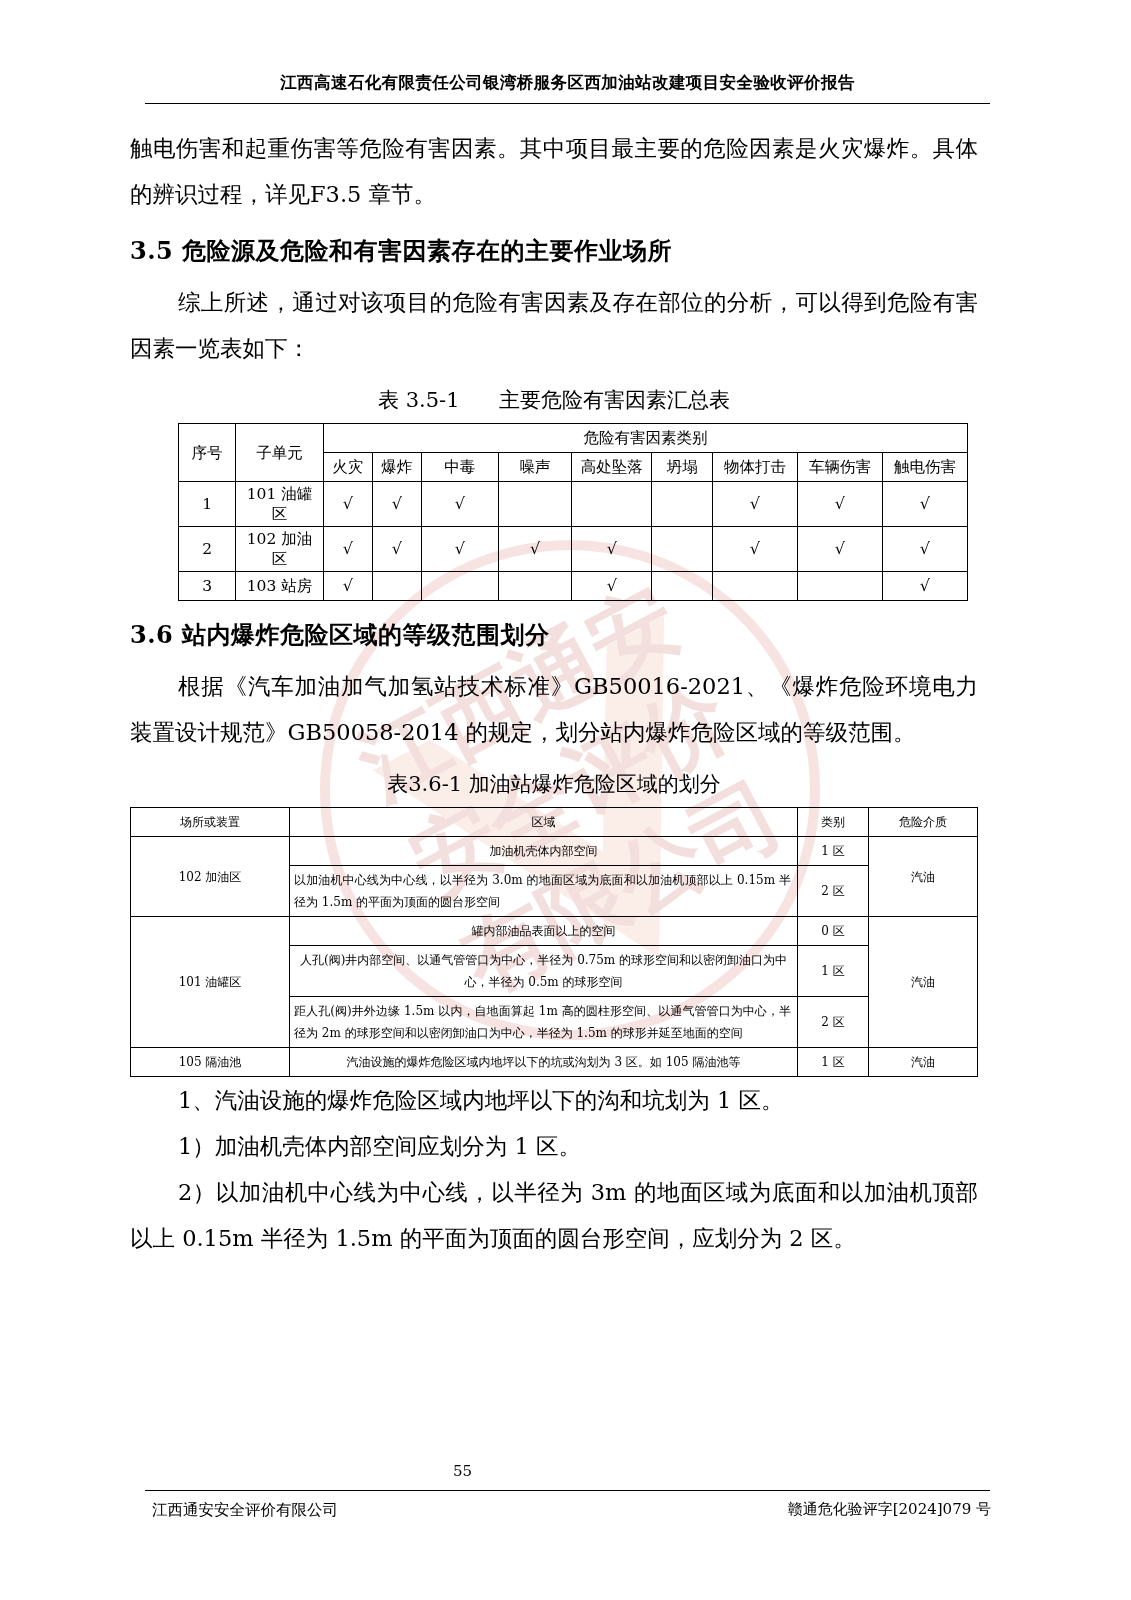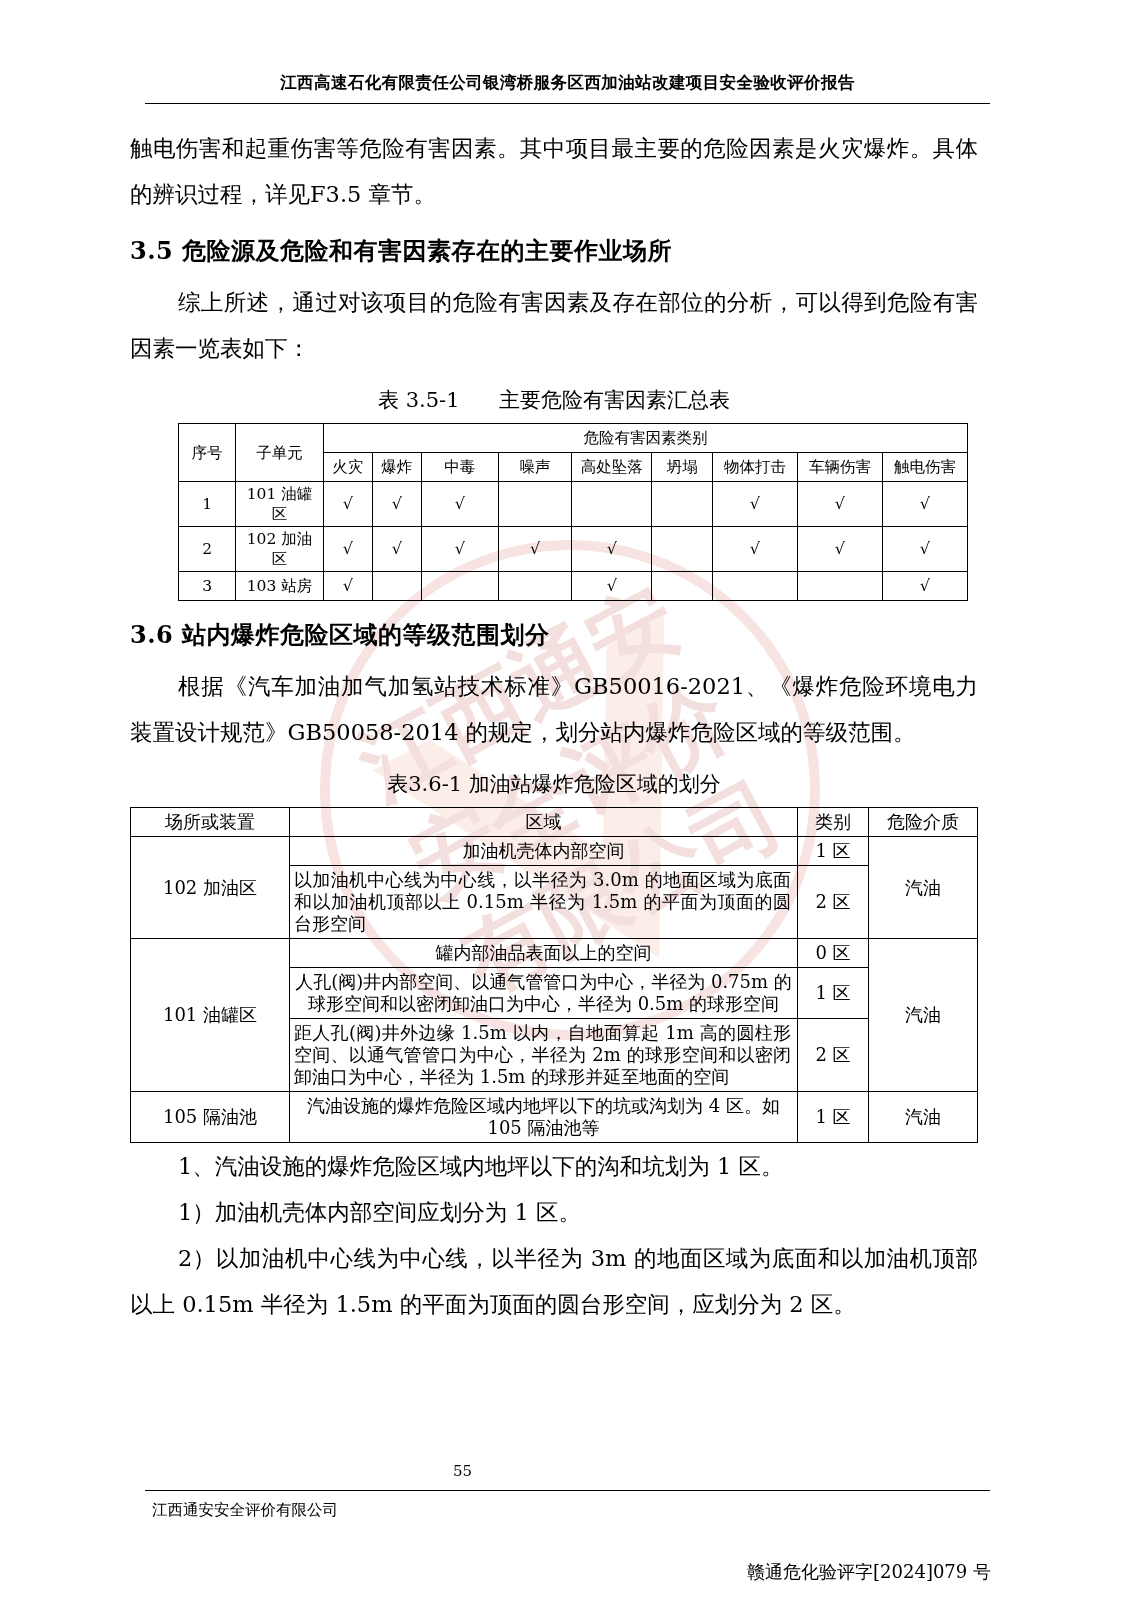--- a/index.html
+++ b/index.html
@@ -74,23 +74,23 @@
   }
   .footer-left {
     position: absolute;
     top: 1500px;
     left: 152px;
     font-size: 15.5px;
     z-index: 3;
   }
   .footer-right {
     position: absolute;
-    top: 1560px;
+    top: 1500px;
     right: 140px;
-    font-size: 18px;
+    font-size: 15px;
     z-index: 3;
   }
 
   
   .content {
     position: absolute;
     left: 130px;
     top: 125px;
     width: 848px;
     z-index: 2;
@@ -140,21 +140,21 @@
   }
   #tbl35 td, #tbl35 th { height: 24px; line-height: 20px; }
   #tbl35 .hdr-main { font-size: 15.5px; }
   #tbl35 .tick { font-size: 16px; }
 
   
   #tbl36 {
     width: 848px;
     margin: 0 auto;
   }
-  #tbl36 td { font-size: 18px; line-height: 22px; padding: 3px 4px; }
+  #tbl36 td { font-size: 12px; line-height: 22px; padding: 3px 4px; }
   #tbl36 td.area { text-align: center; }
   #tbl36 td.just {
     text-align: justify;
     text-justify: inter-ideograph;
     padding-right: 6px;
   }
   #tbl36 td.ctr { text-align: center; }
 
   .after-table-list p { margin: 0; }
 </style>
@@ -289,21 +289,21 @@
           <td class="ctr">人孔(阀)井内部空间、以通气管管口为中心，半径为 0.75m 的球形空间和以密闭卸油口为中心，半径为 0.5m 的球形空间</td>
           <td>1 区</td>
         </tr>
         <tr>
           <td class="just">距人孔(阀)井外边缘 1.5m 以内，自地面算起 1m 高的圆柱形空间、以通气管管口为中心，半径为 2m 的球形空间和以密闭卸油口为中心，半径为 1.5m 的球形并延至地面的空间</td>
           <td>2 区</td>
         </tr>
 
         <tr>
           <td class="area">105 隔油池</td>
-          <td class="ctr">汽油设施的爆炸危险区域内地坪以下的坑或沟划为 4 区。如 105 隔油池等</td>
+          <td class="ctr">汽油设施的爆炸危险区域内地坪以下的坑或沟划为 3 区。如 105 隔油池等</td>
           <td>1 区</td>
           <td class="area">汽油</td>
         </tr>
       </tbody>
     </table>
 
     <div class="after-table-list">
       <p class="para indent">1、汽油设施的爆炸危险区域内地坪以下的沟和坑划为 1 区。</p>
       <p class="para indent">1）加油机壳体内部空间应划分为 1 区。</p>
       <p class="para indent">2）以加油机中心线为中心线，以半径为 3m 的地面区域为底面和以加油机顶部以上 0.15m 半径为 1.5m 的平面为顶面的圆台形空间，应划分为 2 区。</p>

